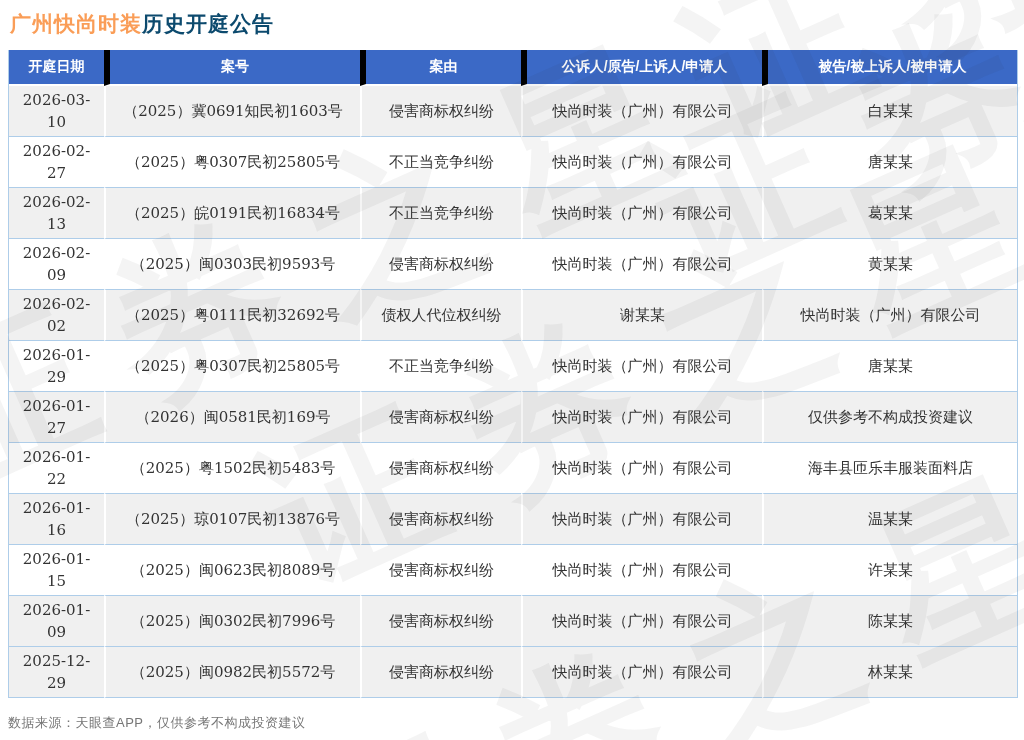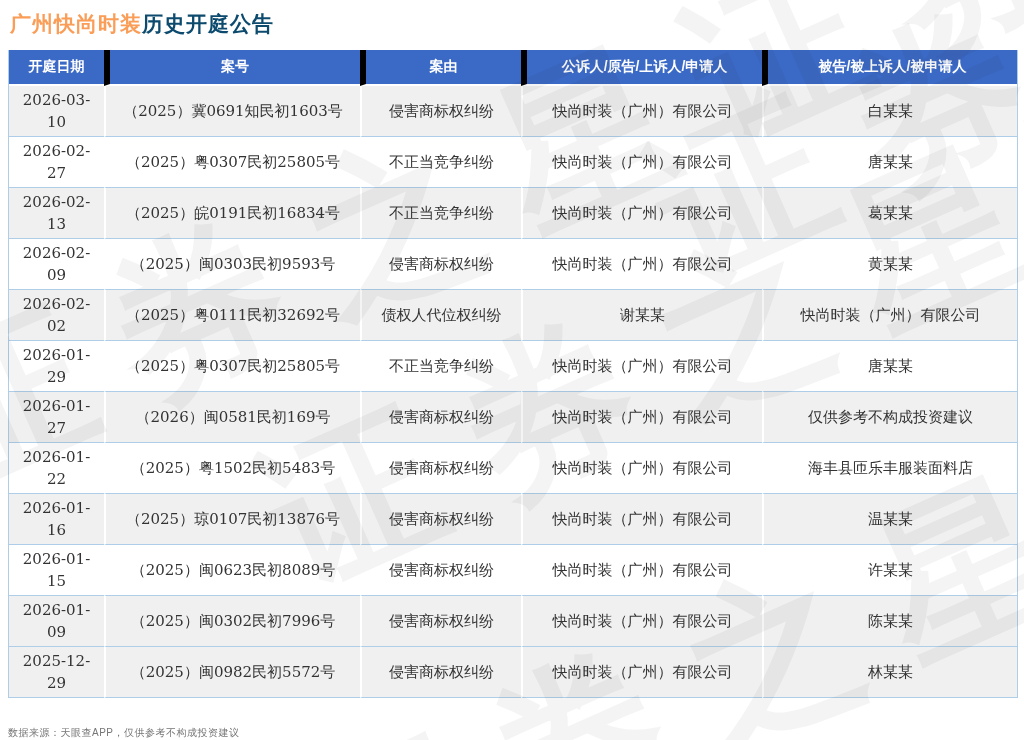--- a/index.html
+++ b/index.html
@@ -59,22 +59,22 @@
     overflow: hidden;
   }
   td + td { border-left: 2px solid #ffffff; margin-left: 28px; }
   tr.row-odd  td { background: #F0F0F0; }
   tr.row-even td { background: #FFFFFF; }
 
   
   .footer-note {
     position: absolute;
     left: 8px;
-    bottom: 0;
-    font-size: 10px;
+    bottom: 8px;
+    font-size: 13px;
     color: #767676;
     letter-spacing: 0.5px;
   }
 
   
   .watermark {
     position: absolute;
     left: 0; top: 0; width: 1024px; height: 740px;
     pointer-events: none;
     overflow: hidden;

